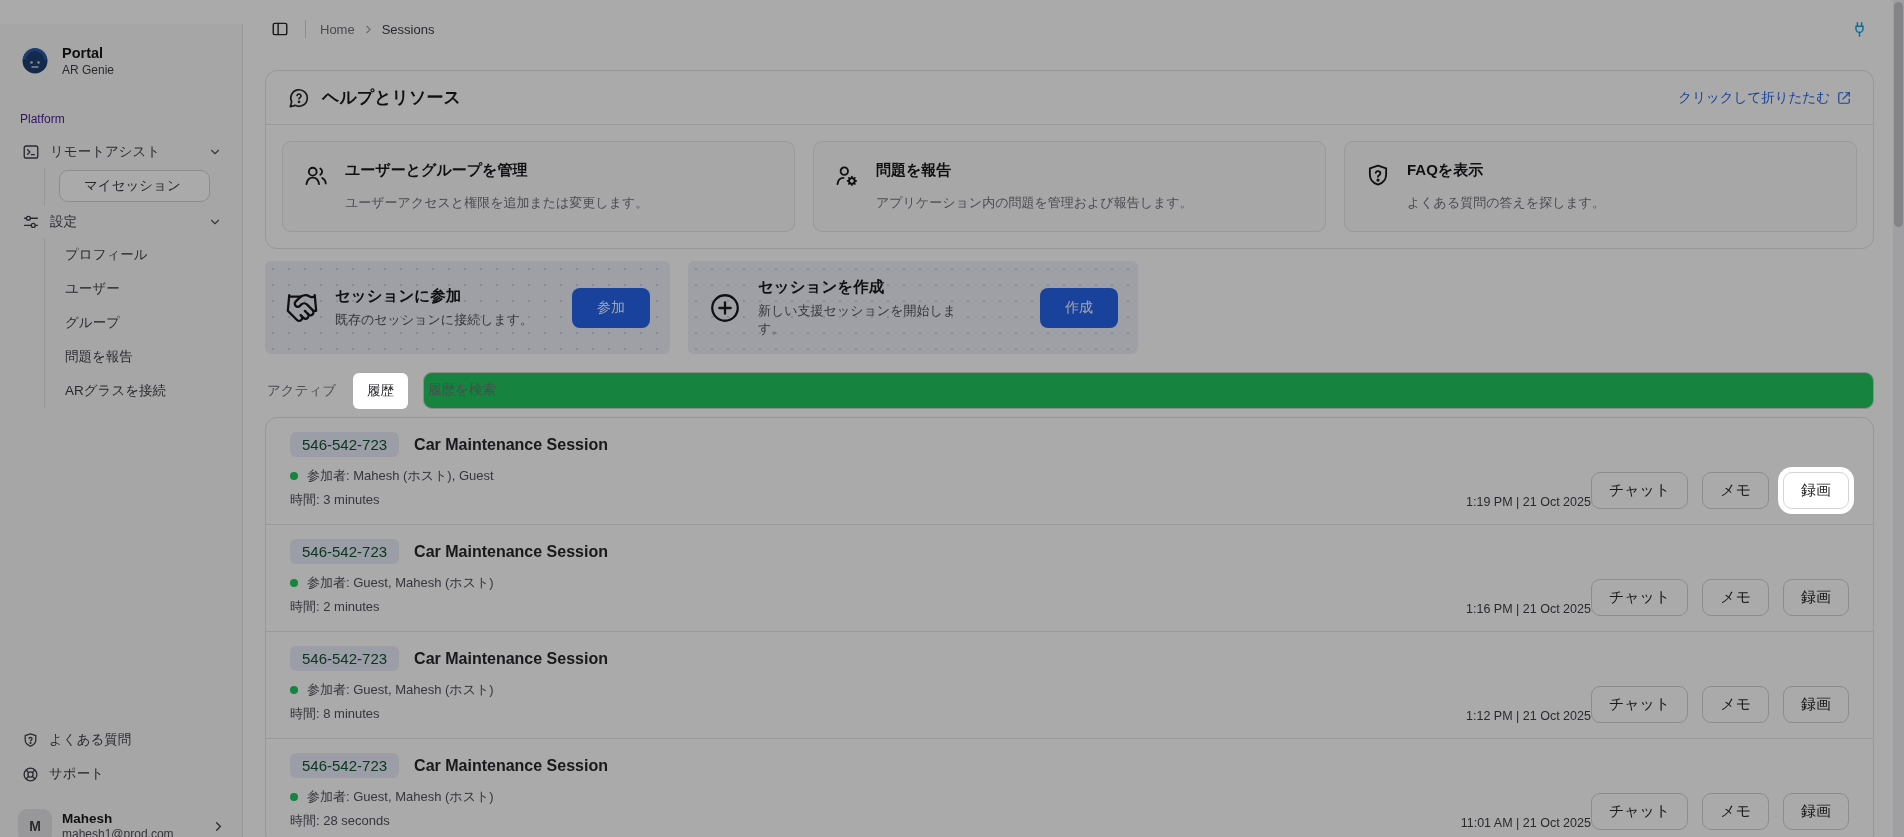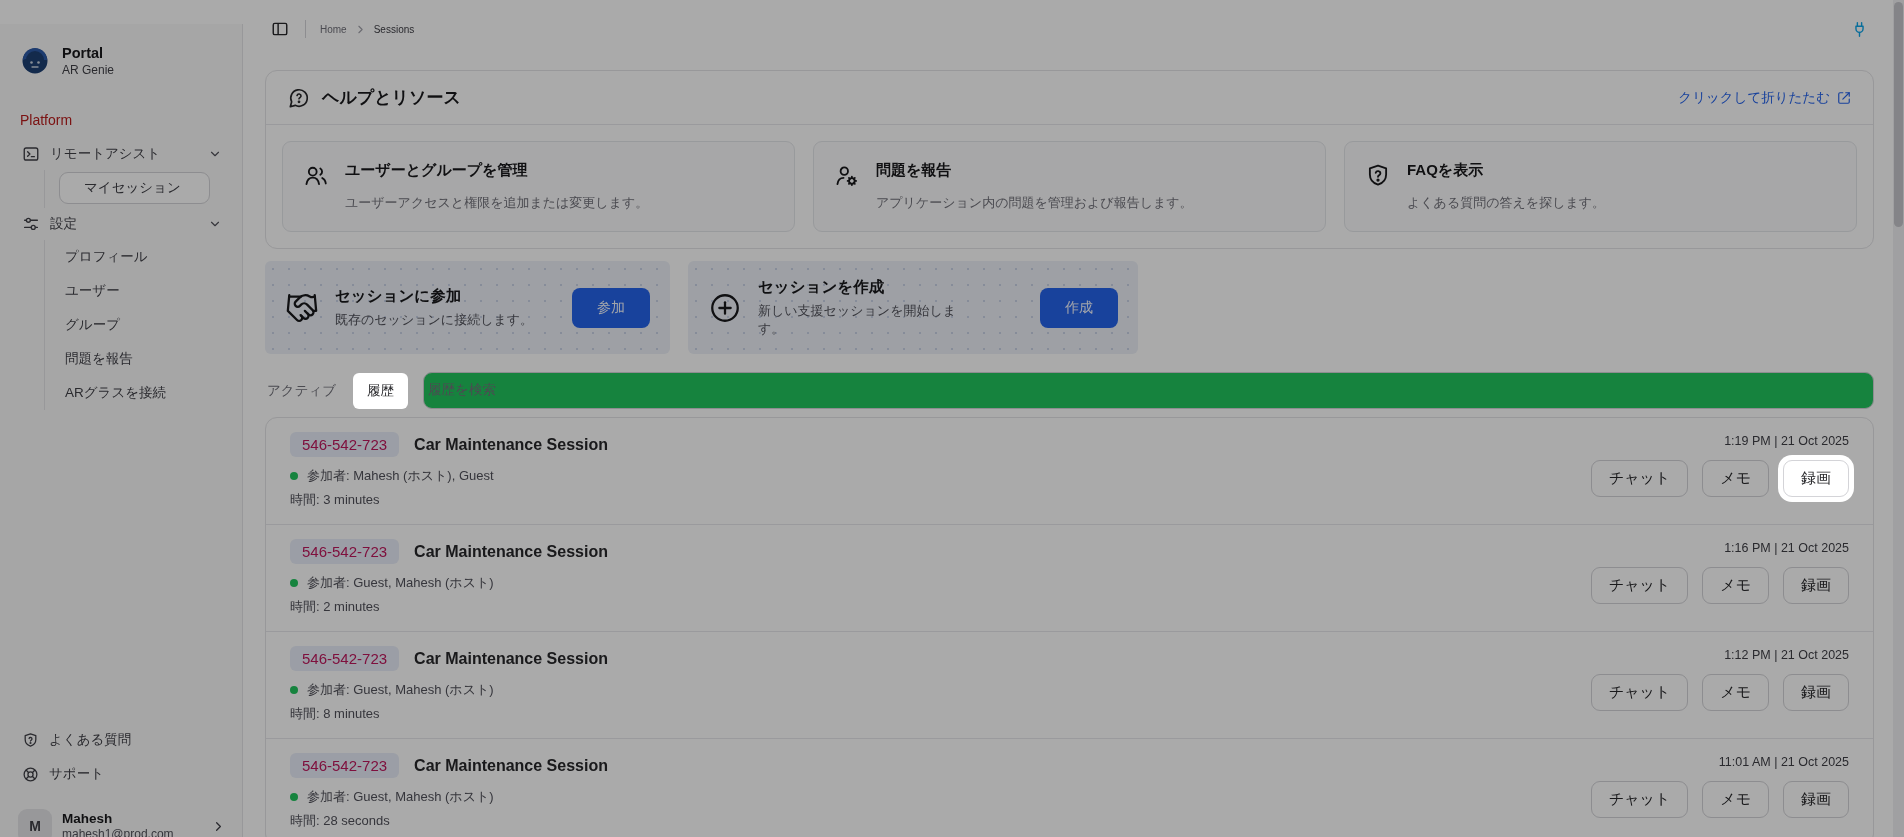--- a/index.html
+++ b/index.html
@@ -12,21 +12,21 @@
 
   
   .sidebar {
     width:243px; min-width:243px; height:100%; background:#fafafa;
     border-right:1px solid #e4e4e7; padding:16px 14px 14px 16px;
     display:flex; flex-direction:column; font-size:13.5px; color:#3f3f46;margin-top:24px;
   }
   .brand { display:flex; align-items:center; gap:10px; padding:4px 2px 0 2px; }
   .brand-name { font-size:14.5px; font-weight:700; color:#18181b; line-height:1.2; }
   .brand-sub { font-size:12px; color:#3f3f46; }
-  .side-section-label { font-size:14px; color:#b91c1c; margin:34px 0 10px 4px; }
+  .side-section-label { font-size:12px; color:#4c1d95; margin:34px 0 10px 4px; }
   .nav-item { display:flex; align-items:center; gap:10px; padding:7px 6px; border-radius:6px; cursor:pointer; color:#3f3f46; }
   .nav-item .chev { margin-left:auto; color:#52525b; }
   .nav-children { margin-left:28px; border-left:1px solid #e4e4e7; padding-left:14px; }
   .nav-child { padding:8px 6px; border-radius:6px; cursor:pointer; color:#3f3f46; }
   .nav-child.active {
     border:1px solid #d4d4d8; background:#ffffff; border-radius:9px;
     padding:6px 24px; margin:2px 18px 4px 0;
   }
   .side-spacer { flex:1; }
   .side-footer-item { display:flex; align-items:center; gap:10px; padding:8px 6px; cursor:pointer; color:#3f3f46; }
@@ -35,21 +35,21 @@
     display:flex; align-items:center; justify-content:center; font-size:14px; font-weight:600; }
   .user-name { font-size:13.5px; font-weight:700; color:#18181b; line-height:1.25; }
   .user-email { font-size:12px; color:#52525b; }
   .user-chev { margin-left:auto; color:#3f3f46; }
 
   
   .main { flex:1; height:100%; padding:0 30px 0 22px; position:relative; }
   .topbar { height:58px; display:flex; align-items:center; }
   .panel-toggle { width:30px; height:30px; border-radius:6px; display:flex; align-items:center; justify-content:center; cursor:pointer; color:#27272a; }
   .topbar-divider { width:1px; height:18px; background:#d4d4d8; margin:0 14px 0 10px; }
-  .breadcrumb { display:flex; align-items:center; gap:7px; font-size:10px; }
+  .breadcrumb { display:flex; align-items:center; gap:7px; font-size:13px; }
   .crumb-home { color:#71717a; cursor:pointer; }
   .crumb-sep { color:#a1a1aa; }
   .crumb-current { color:#3f3f46; }
   .plug-btn { margin-left:auto; color:#0ea5e9; cursor:pointer; width:30px; height:30px; display:flex; align-items:center; justify-content:center; }
 
   .help-panel { border:1px solid #e4e4e7; border-radius:12px; margin-top:12px; background:#fff; }
   .help-head { display:flex; align-items:center; padding:15px 22px; border-bottom:1px solid #e8e8ec; }
   .help-title-wrap { display:flex; align-items:center; gap:12px; }
   .help-title { font-size:17px; font-weight:700; color:#18181b; }
   .collapse-link { margin-left:auto; display:flex; align-items:center; gap:7px; color:#2563eb; font-size:13.5px; cursor:pointer; }
@@ -87,26 +87,26 @@
   .history-search {
     flex:1; height:37px; border:1px solid #d4d4d8; border-radius:9px; background:#22c55e;
     font-size:13.5px; color:#3f3f46; padding:0 4px; outline:none; font-family:Liberation Mono, monospace;
   }
   .history-search::placeholder { color:#71717a; opacity:1; }
 
   .sessions-panel { border:1px solid #e4e4e7; border-radius:12px; margin-top:8px; background:#fff; overflow:hidden; }
   .session-row { padding:14px 24px 15px 24px; border-bottom:1px solid #e8e8ec; display:flex; justify-content:space-between; }
   .session-row:last-child { border-bottom:none; }
   .sr-line1 { display:flex; align-items:center; gap:15px; }
-  .sr-id { background:#e9eef9; color:#be185d; font-size:15px; padding:4px 12px; border-radius:6px; cursor:pointer; }
+  .sr-id { background:#e9eef9; color:#14532d; font-size:15px; padding:4px 12px; border-radius:6px; cursor:pointer; }
   .sr-title { font-size:16px; font-weight:700; color:#27272a; }
   .sr-line2 { display:flex; align-items:center; gap:9px; margin-top:10px; font-size:13px; color:#52525b; }
   .sr-dot { width:8px; height:8px; border-radius:50%; background:#22c55e; }
   .sr-line3 { margin-top:6px; font-size:13px; color:#52525b; }
-  .sr-right { display:flex; flex-direction:column; align-items:flex-end; }
+  .sr-right { display:flex; align-items:flex-end; }
   .sr-time { font-size:12.5px; color:#3f3f46; margin-top:2px; }
   .sr-buttons { display:flex; gap:14px; margin-top:12px; }
   .pill-btn {
     background:#ffffff; border:1px solid #d4d4d8; border-radius:9px; font-size:15px;
     color:#27272a; padding:8px 17px; cursor:pointer; font-family:inherit;
   }
   .pill-btn.hl { position:relative; z-index:60; box-shadow:0 0 0 5px #ffffff; }
 
   
   .scrollbar-track { position:absolute; right:0; top:0; width:11px; height:100%; background:#f1f1f3; }

